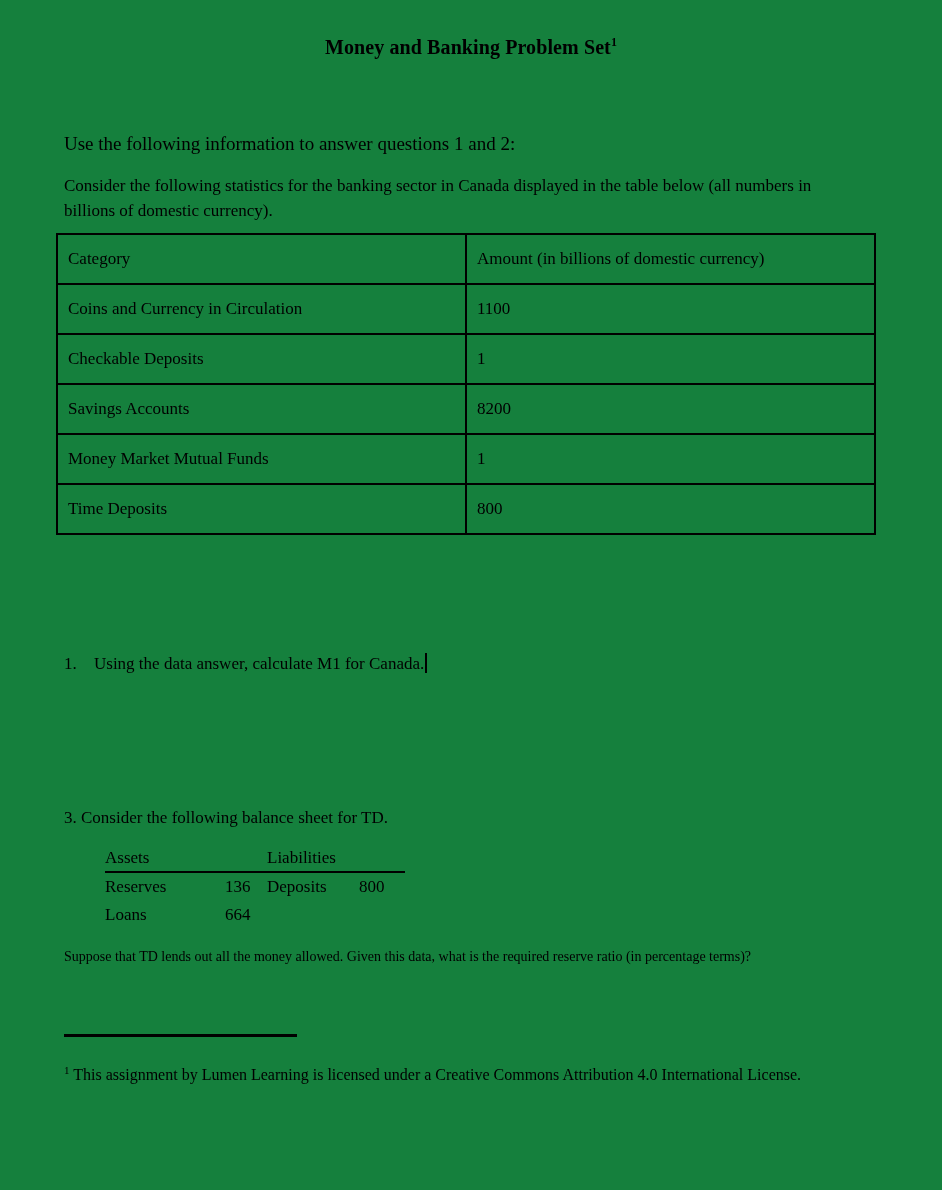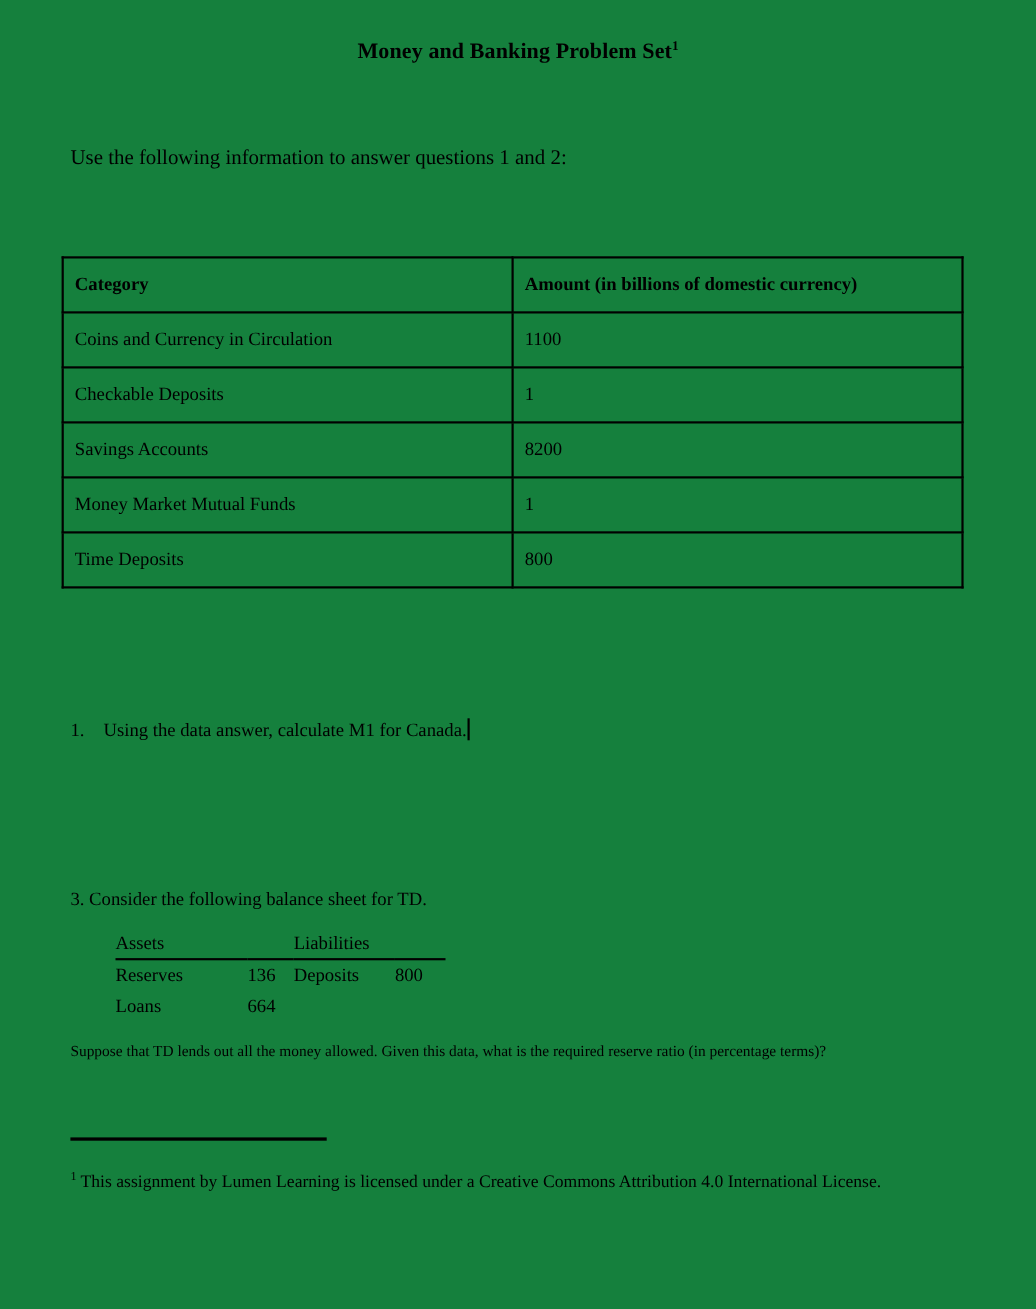--- a/index.html
+++ b/index.html
@@ -73,21 +73,21 @@
   .data-table td, .data-table th {
     border: 2px solid #000000;
     height: 48px;
     padding: 0 0 0 10px;
     font-size: 17px;
     text-align: left;
     vertical-align: middle;
     font-weight: normal;
   }
   .data-table th {
-    font-weight: bold;
+    font-weight: normal;
   }
   .data-table col.c-cat { width: 409px; }
   .data-table col.c-amt { width: 409px; }
 
   
   .q1-wrap {
     position: absolute;
     left: 64px;
     top: 652px;
     width: 700px;
@@ -183,20 +183,21 @@
   }
 </style>
 </head>
 <body>
 
 <div class="page">
 
   <div class="doc-title"><span>Money and Banking Problem Set</span><sup>1</sup></div>
 
   <div class="intro-heading">Use the following information to answer questions 1 and 2:</div>
+  <div class="intro-para">Consider the following statistics for the banking sector in Canada displayed in the table below (all numbers in billions of domestic currency).</div>
 
   <table class="data-table">
     <colgroup>
       <col class="c-cat">
       <col class="c-amt">
     </colgroup>
     <thead>
       <tr>
         <th>Category</th>
         <th>Amount (in billions of domestic currency)</th>

